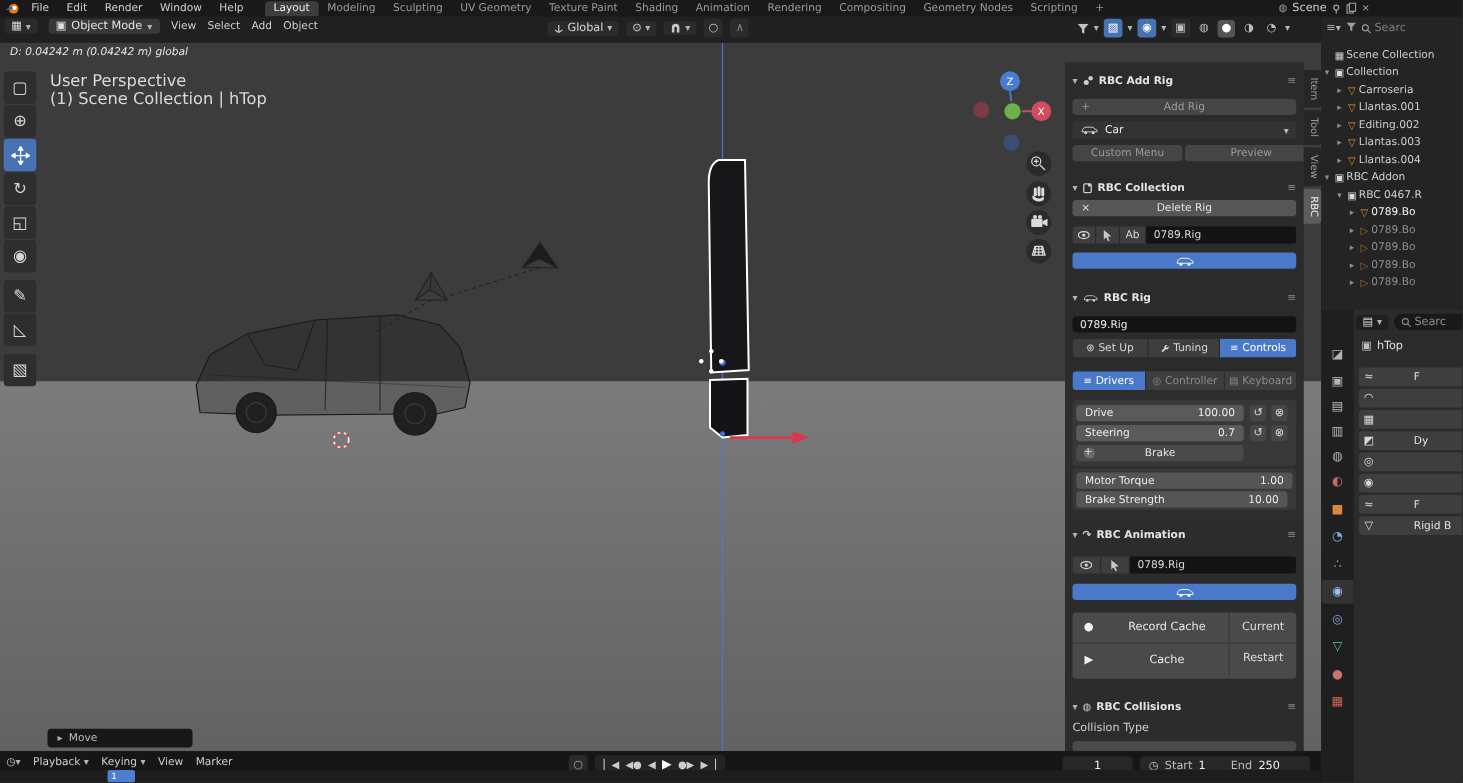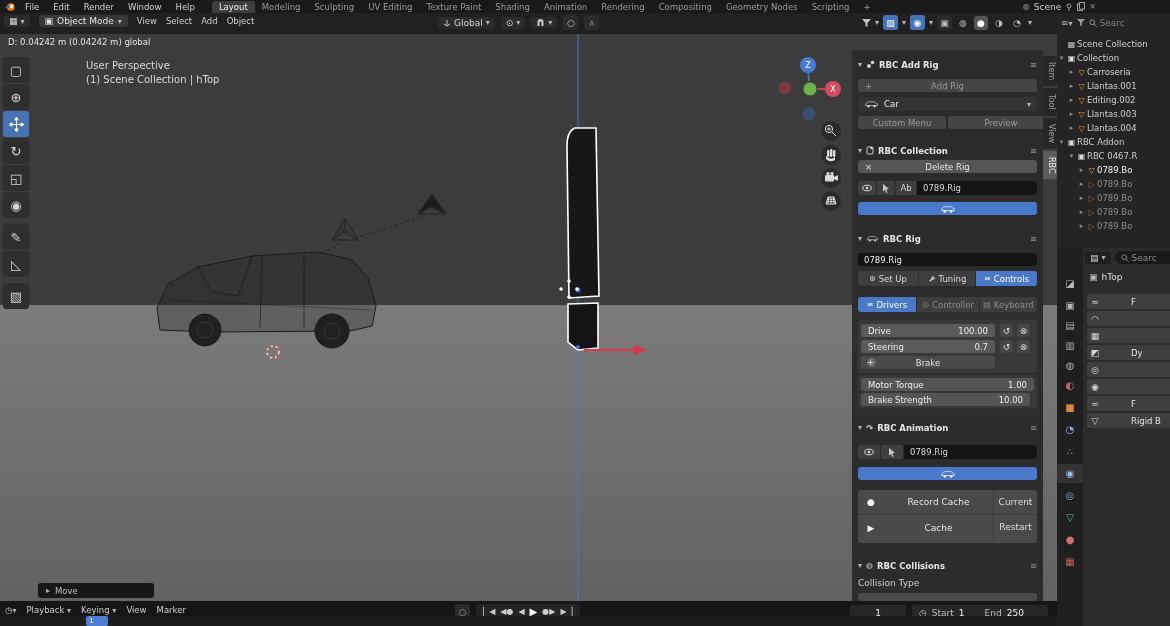--- a/index.html
+++ b/index.html
@@ -27,22 +27,22 @@
   .vh-menu { color:#cfcfcf; font-size:8.5px; }
   .chip { display:flex; align-items:center; gap:3px; background:#2b2b2b; border-radius:3px; padding:1px 5px; color:#d6d6d6; }
   .tgl { width:15px; height:15px; border-radius:3px; display:flex; align-items:center; justify-content:center; background:#2b2b2b; color:#c2c2c2; }
   .tgl.blue { background:#4772b3; color:#fff; }
   .shade { width:14px; height:14px; border-radius:3px; display:flex; align-items:center; justify-content:center; color:#bdbdbd; }
   .shade.active { background:#555; color:#fff; }
 
   
   .viewport { left:0; top:34px; width:1057px; height:567px; background:#3c3c3c; overflow:hidden; z-index:1; }
   .ground { position:absolute; left:0; top:271px; width:1057px; height:296px; background:linear-gradient(#7b7b7b,#626262); }
-  .status-line { position:absolute; left:8px; top:3px; color:#e6e6e6; font-size:8.5px; }
-  .vp-overlay { position:absolute; left:40px; top:25px; color:#d9d9d9; font-size:10px; line-height:14px;margin-left:46px; }
+  .status-line { position:absolute; left:8px; top:3px; color:#e6e6e6; font-size:8.5px;font-style:italic; }
+  .vp-overlay { position:absolute; left:40px; top:25px; color:#d9d9d9; font-size:13px; line-height:14px; }
   .vp-svg { position:absolute; left:0; top:0; }
   .toolbar { position:absolute; left:3px; top:23px; width:27px; display:flex; flex-direction:column; gap:1px; }
   .tool { width:26px; height:26px; background:#2e2e2e; border-radius:3px; display:flex; align-items:center; justify-content:center; color:#d5d5d5; font-size:13px; }
   .tool.active { background:#4772b3; color:#fff; }
   .tool.gap { margin-top:5px; }
   .op-box { position:absolute; left:38px; top:549px; width:116px; height:15px; background:rgba(12,12,12,.88); border-radius:3px; display:flex; align-items:center; gap:5px; padding:0 8px; color:#bdbdbd; font-size:8.5px; }
 
   
   .npanel { left:852px; top:50px; width:191px; height:551px; background:rgba(42,42,42,.97); z-index:10; overflow:hidden; }
   .sect-head { position:absolute; left:6px; width:179px; height:15px; display:flex; align-items:center; gap:4px; color:#e4e4e4; font-weight:600; font-size:8.5px; }
@@ -57,21 +57,21 @@
   .seg.blue { background:#4b79c9; color:#fff; }
   .seg.dimtxt { color:#8a8a8a; }
   .blue-btn { position:absolute; height:13px; background:#4b79c9; border-radius:3px; display:flex; align-items:center; justify-content:center; color:#eaf0fa; }
   .box { position:absolute; background:#383838; border-radius:3px; }
   .prow { position:absolute; height:13px; background:#5a5a5a; border-radius:3px; display:flex; align-items:center; padding:0 7px; color:#ededed; font-size:8.5px; }
   .prow .val { margin-left:auto; }
   .sq { position:absolute; width:13px; height:13px; background:#464646; border-radius:3px; display:flex; align-items:center; justify-content:center; color:#dcdcdc; font-size:9px; }
   .media-row { display:flex; align-items:center; height:25px; border-bottom:1px solid #3a3a3a; }
   .media-ic { width:26px; display:flex; align-items:center; justify-content:center; color:#f2f2f2; }
   .media-label { flex:1; text-align:center; color:#e8e8e8; }
-  .media-side { width:44px; text-align:center; color:#dcdcdc; border-left:1px solid #3a3a3a; line-height:25px; }
+  .media-side { width:54px; text-align:center; color:#dcdcdc; border-left:1px solid #3a3a3a; line-height:25px; }
 
   
   .side-tabs { left:1043px; top:56px; width:14px; z-index:11; display:flex; flex-direction:column; gap:2px; }
   .side-tab { writing-mode:vertical-rl; background:#262626; color:#9d9d9d; font-size:8px; padding:6px 1px; border-radius:0 3px 3px 0; text-align:center; }
   .side-tab.active { background:#5c5c5c; color:#f0f0f0; }
 
   
   .outliner { left:1057px; top:13px; width:113px; height:235px; background:#242424; z-index:8; overflow:hidden; }
   .ol-head { display:flex; align-items:center; gap:4px; height:20px; padding:0 4px; color:#a8a8a8; }
   .ol-row { position:absolute; left:0; width:113px; height:14px; display:flex; align-items:center; font-size:8.5px; color:#cfcfcf; }
@@ -122,21 +122,21 @@
     </svg>
     <span class="menu">File</span>
     <span class="menu">Edit</span>
     <span class="menu">Render</span>
     <span class="menu">Window</span>
     <span class="menu">Help</span>
     <div class="ws">
       <span class="tab active">Layout</span>
       <span class="tab">Modeling</span>
       <span class="tab">Sculpting</span>
-      <span class="tab">UV Editing</span>
+      <span class="tab">UV Geometry</span>
       <span class="tab">Texture Paint</span>
       <span class="tab">Shading</span>
       <span class="tab">Animation</span>
       <span class="tab">Rendering</span>
       <span class="tab">Compositing</span>
       <span class="tab">Geometry Nodes</span>
       <span class="tab">Scripting</span>
       <span class="tab">+</span>
     </div>
     <div class="scene-cluster">

